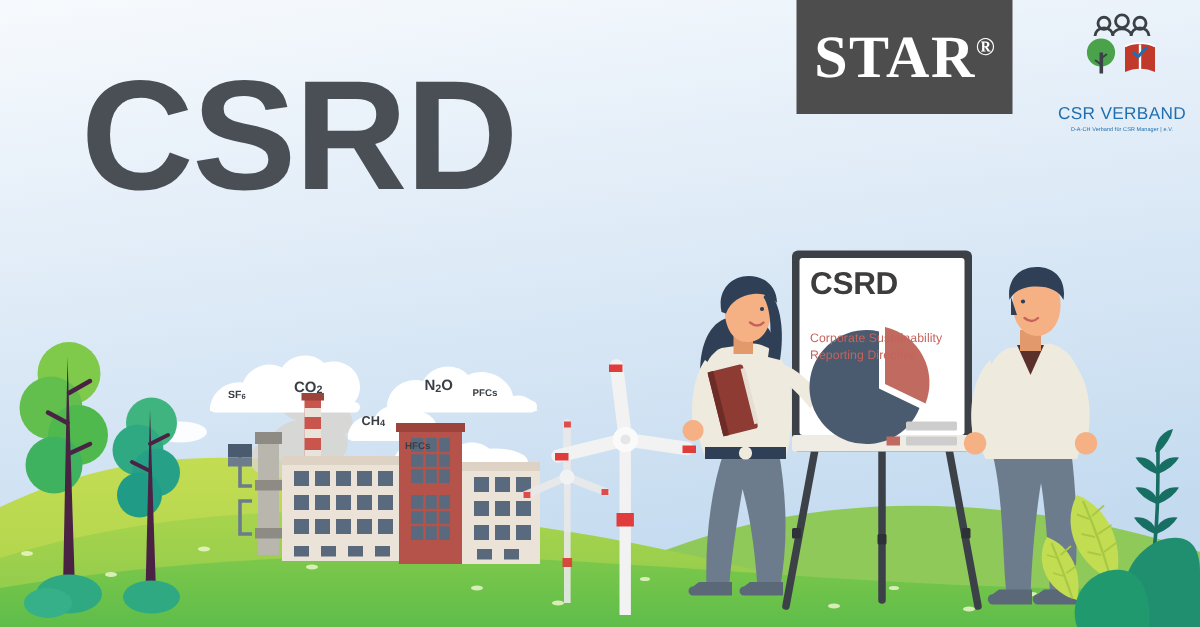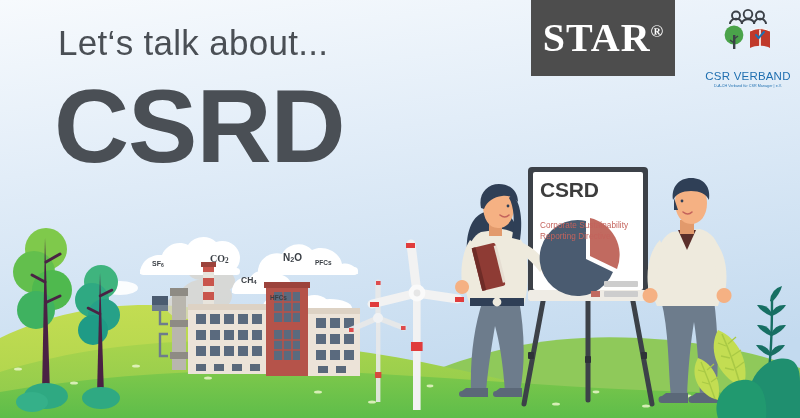--- a/index.html
+++ b/index.html
@@ -99,21 +99,21 @@
 
   
   .gas {
     position:absolute; z-index:22;
     color:#3a3f45; font-weight:700;
     line-height:1; white-space:nowrap;
     pointer-events:none;
   }
   .gas sub { font-size:.72em; vertical-align:-.18em; font-weight:700; }
   #gas-sf6  { left:152px; top:260px; font-size:7px; }
-  #gas-co2  { left:210px; top:254px; font-size:10px;font-family:Liberation Serif, serif; }
+  #gas-co2  { left:196px; top:254px; font-size:10px; }
   #gas-n2o  { left:271px; top:253px; font-size:10px;margin-left:12px; }
   #gas-pfcs { left:315px; top:260px; font-size:6.5px; }
   #gas-ch4  { left:241px; top:276px; font-size:8.5px; }
   #gas-hfcs { left:270px; top:295px; font-size:6.5px; }
 </style>
 </head>
 <body>
 
 <div id="stage">
 
@@ -510,21 +510,20 @@
         <path d="M707,370 l7,-6"></path>
           <path d="M711,382 l7,-5"></path>
       </g>
     </g>
 
     <path d="M752,418 C742,396 752,368 774,360 C796,354 800,368 800,382 L800,418 Z" fill="#1f8f6f"></path>
     <path d="M718,418 C712,400 724,382 742,380 C760,378 768,394 766,418 Z" fill="#21996f"></path>
   </svg>
 
   <div id="headline">
-    <div id="kicker">Let‘s talk about...</div>
     <div id="bigword">CSRD</div>
   </div>
 
   <div id="star-badge">
     <div id="star-text">
       <span>STAR</span><sup>®</sup>
     </div>
   </div>
 
   <div id="csr-logo">

